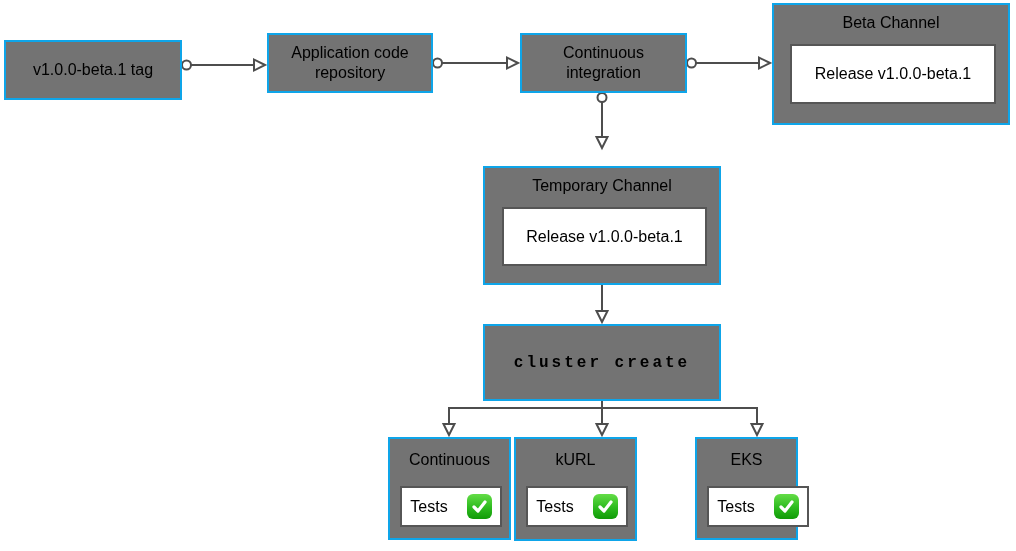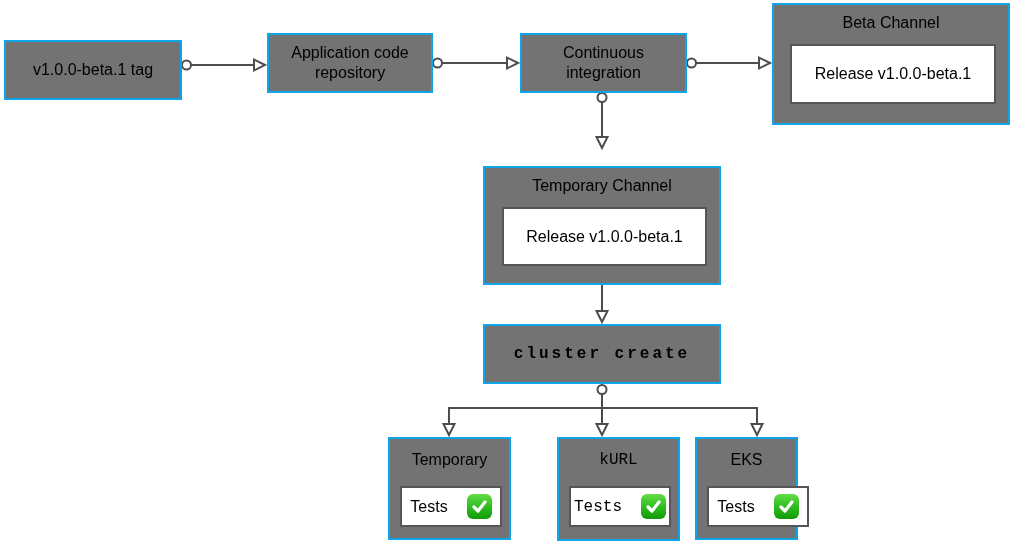--- a/index.html
+++ b/index.html
@@ -114,37 +114,37 @@
     </div>
   </div>
 
   <div class="node container-node" style="left:483px; top:150px; width:238px; height:119px;margin-top:16px;">
     <span class="container-title">Temporary Channel</span>
     <div class="inner-node" style="left:17px; top:39px; width:205px; height:59px;">
       <span>Release v1.0.0-beta.1</span>
     </div>
   </div>
 
-  <div class="node leaf-node mono-node" style="left:483px; top:324px; width:238px; height:60px;">
+  <div class="node leaf-node mono-node" style="left:483px; top:324px; width:238px; height:77px;">
     <span>cluster create</span>
   </div>
 
   <div class="node container-node" style="left:388px; top:437px; width:123px; height:103px;">
-    <span class="container-title small-title">Temporary</span>
+    <span class="container-title small-title">Continuous</span>
     <div class="inner-node tests-row" style="left:10px; top:47px; width:102px; height:41px;">
       <span>Tests</span>
       <span class="check-icon">
         <svg width="19" height="19" viewBox="0 0 19 19">
             <polyline points="4,10 8,14 15,5" stroke="#ffffff" stroke-width="3.2" fill="none" stroke-linecap="round" stroke-linejoin="round"></polyline>
           </svg>
       </span>
     </div>
   </div>
 
-  <div class="node container-node" style="left:557px; top:437px; width:123px; height:104px;font-family:Liberation Mono, monospace;">
+  <div class="node container-node" style="left:514px; top:437px; width:123px; height:104px;">
     <span class="container-title small-title">kURL</span>
     <div class="inner-node tests-row" style="left:10px; top:47px; width:102px; height:41px;">
       <span>Tests</span>
       <span class="check-icon">
         <svg width="19" height="19" viewBox="0 0 19 19">
             <polyline points="4,10 8,14 15,5" stroke="#ffffff" stroke-width="3.2" fill="none" stroke-linecap="round" stroke-linejoin="round"></polyline>
           </svg>
       </span>
     </div>
   </div>

